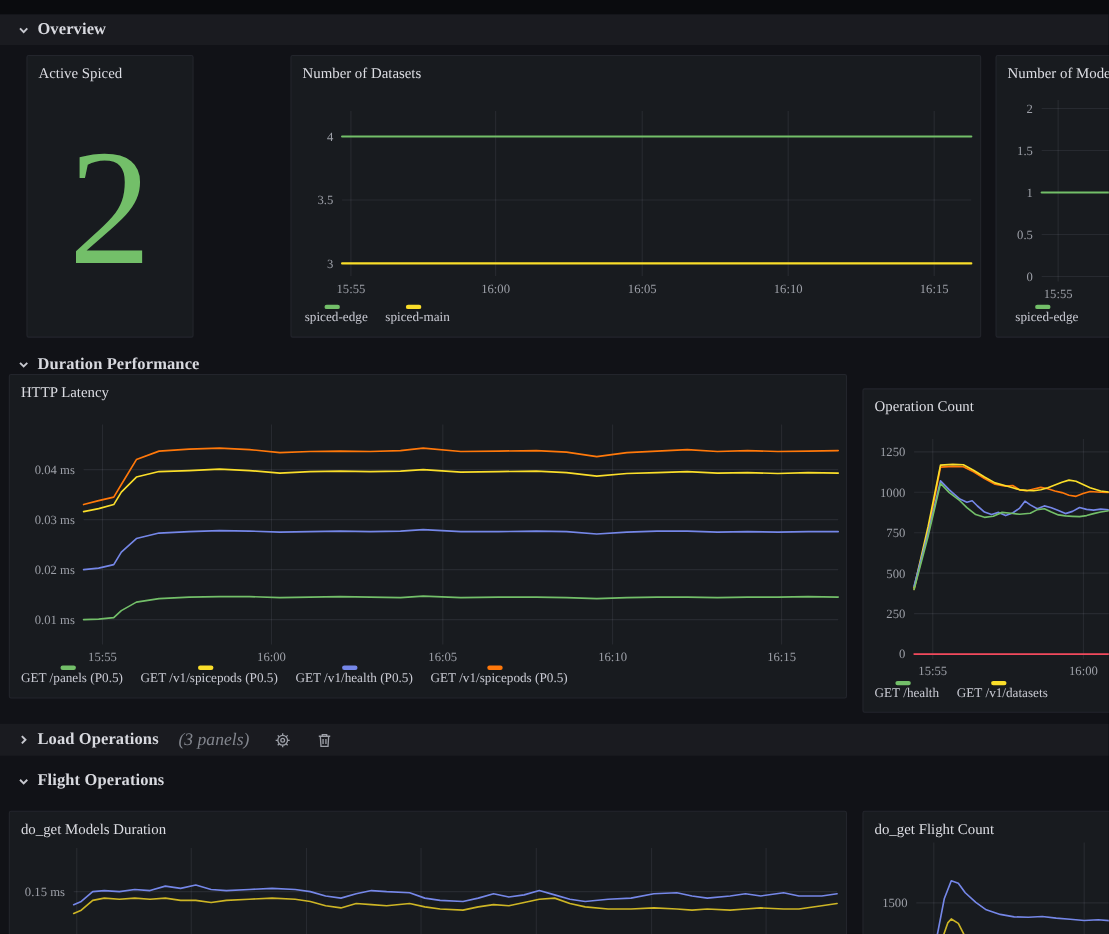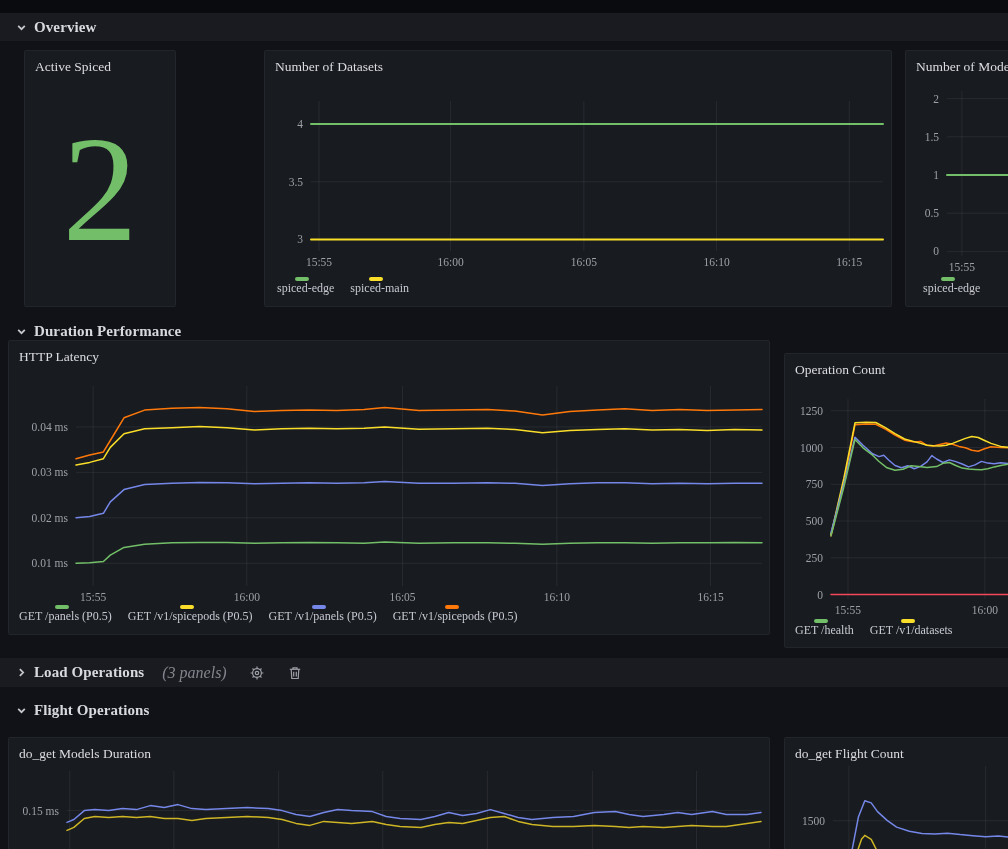--- a/index.html
+++ b/index.html
@@ -173,21 +173,21 @@
         <span class="li">
           <span class="sw" style="background:#73BF69"></span>
           <span>GET /panels (P0.5)</span>
         </span>
         <span class="li">
           <span class="sw" style="background:#FADE2A"></span>
           <span>GET /v1/spicepods (P0.5)</span>
         </span>
         <span class="li">
           <span class="sw" style="background:#7587E8"></span>
-          <span>GET /v1/panels (P0.5)</span>
+          <span>GET /v1/health (P0.5)</span>
         </span>
         <span class="li">
           <span class="sw" style="background:#FF780A"></span>
           <span>GET /v1/spicepods (P0.5)</span>
         </span>
       </div>
   </div>
 
   <div class="panel" id="p-opcount">
     <div class="ptitle">Operation Count</div>

